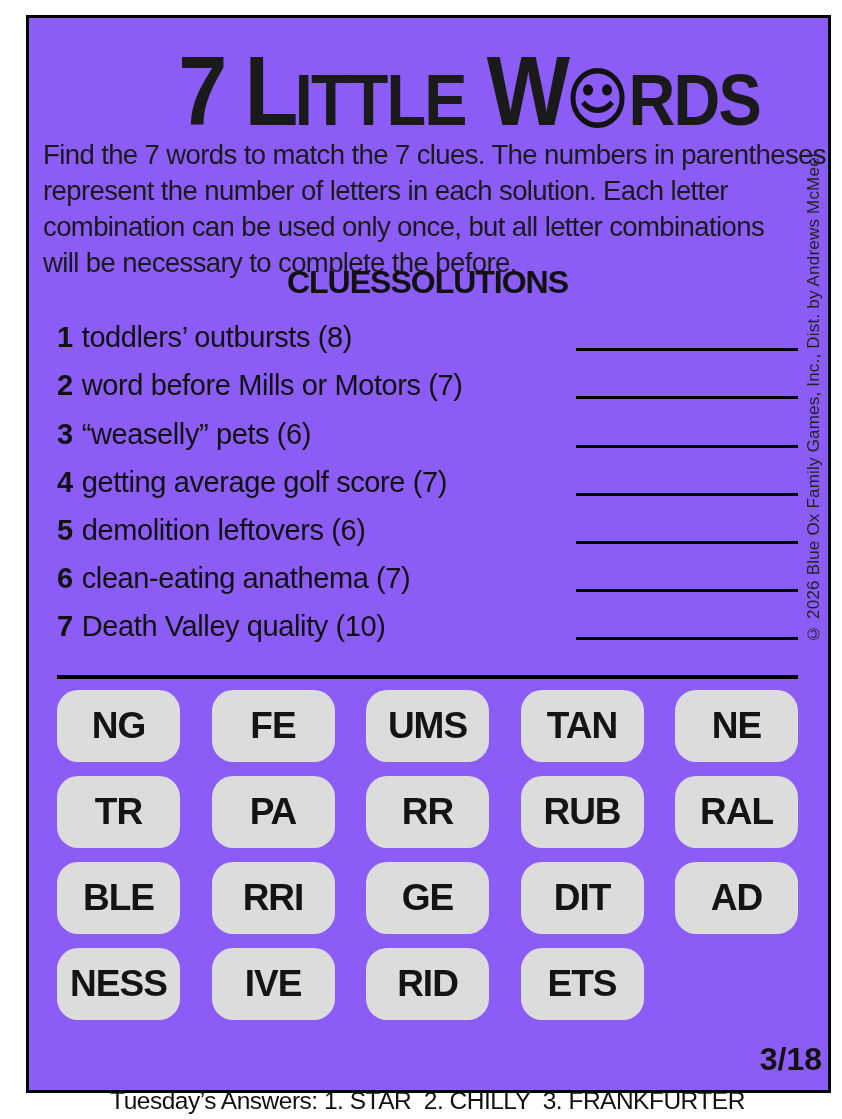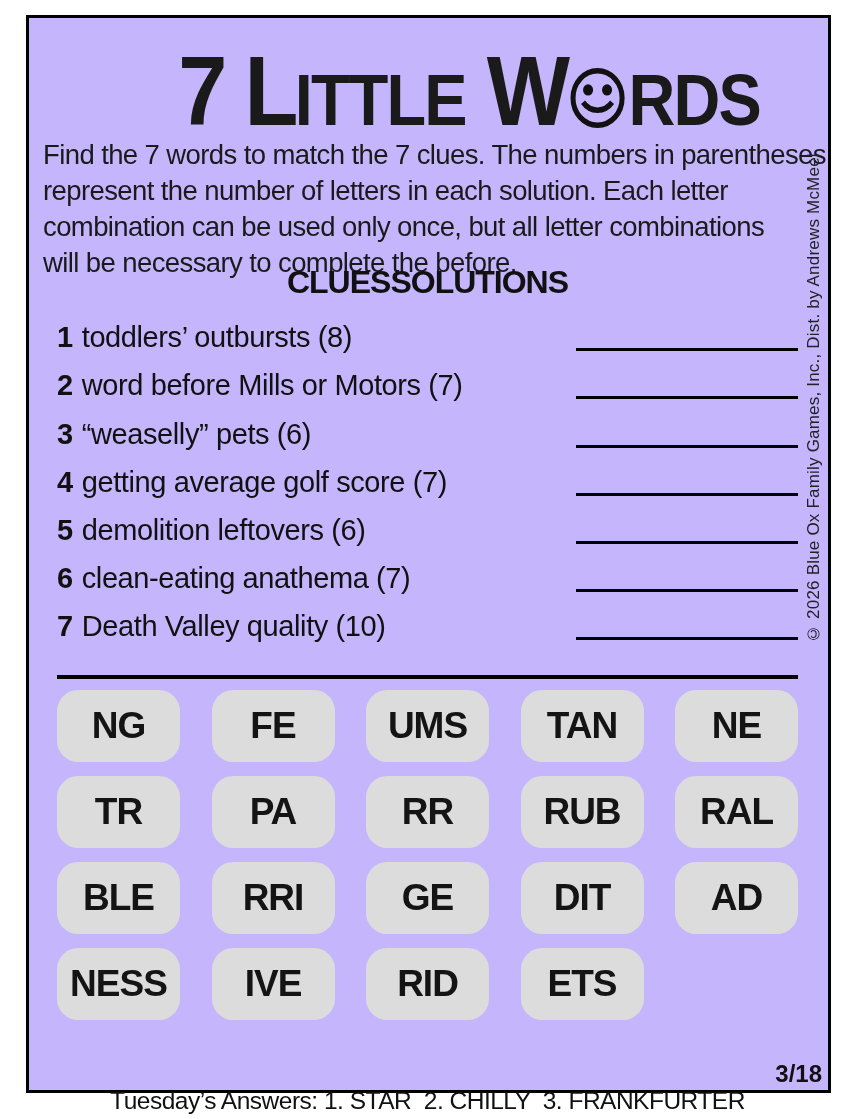--- a/index.html
+++ b/index.html
@@ -5,21 +5,21 @@
   * { margin:0; padding:0; box-sizing:border-box; }
   html,body { background:#fff; }
   body {
     width:842px; height:1119px;
     font-family:"Liberation Sans","DejaVu Sans",sans-serif;
     color:#111;
   }
   .page { position:relative; width:842px; height:1119px; background:#fff; overflow:hidden; }
   .frame {
     position:absolute; left:26px; top:15px; width:805px; height:1078px;
-    border:3px solid #000; background:#c4b5fd;
+    border:3px solid #000; background:#8b5cf6;
   }
 
   
   .title {
     position:absolute; left:440px; top:24px; white-space:nowrap;
     transform:translateX(-50%) scaleX(0.9); transform-origin:center top;
     font-weight:bold; line-height:1; color:#1a1a1a;
   }
   .title .lg { font-size:98px; letter-spacing:-4px; }
   .title .sm { font-size:72px; letter-spacing:-2px; }
@@ -65,21 +65,21 @@
     display:flex; align-items:center; justify-content:center;
     font-size:37px; font-weight:bold; letter-spacing:-1px; color:#141414;
   }
 
   
   .answers {
     position:absolute; left:28px; top:1020px; width:741px;
     text-align:center; font-size:24.5px; line-height:25px;
     letter-spacing:-0.5px; white-space:pre;
   }
-  .page-num { position:absolute; right:6px; bottom:2px; font-size:24px; font-weight:bold; }
+  .page-num { position:absolute; right:6px; bottom:12px; font-size:32px; font-weight:bold; }
 
   
   .copyright {
     position:absolute; right:2px; top:100px; height:560px; width:22px;
     writing-mode:vertical-rl; transform:rotate(180deg);
     font-size:17px; text-align:center; letter-spacing:0.2px; color:#222;
   }
 </style>
 </head>
 <body>

